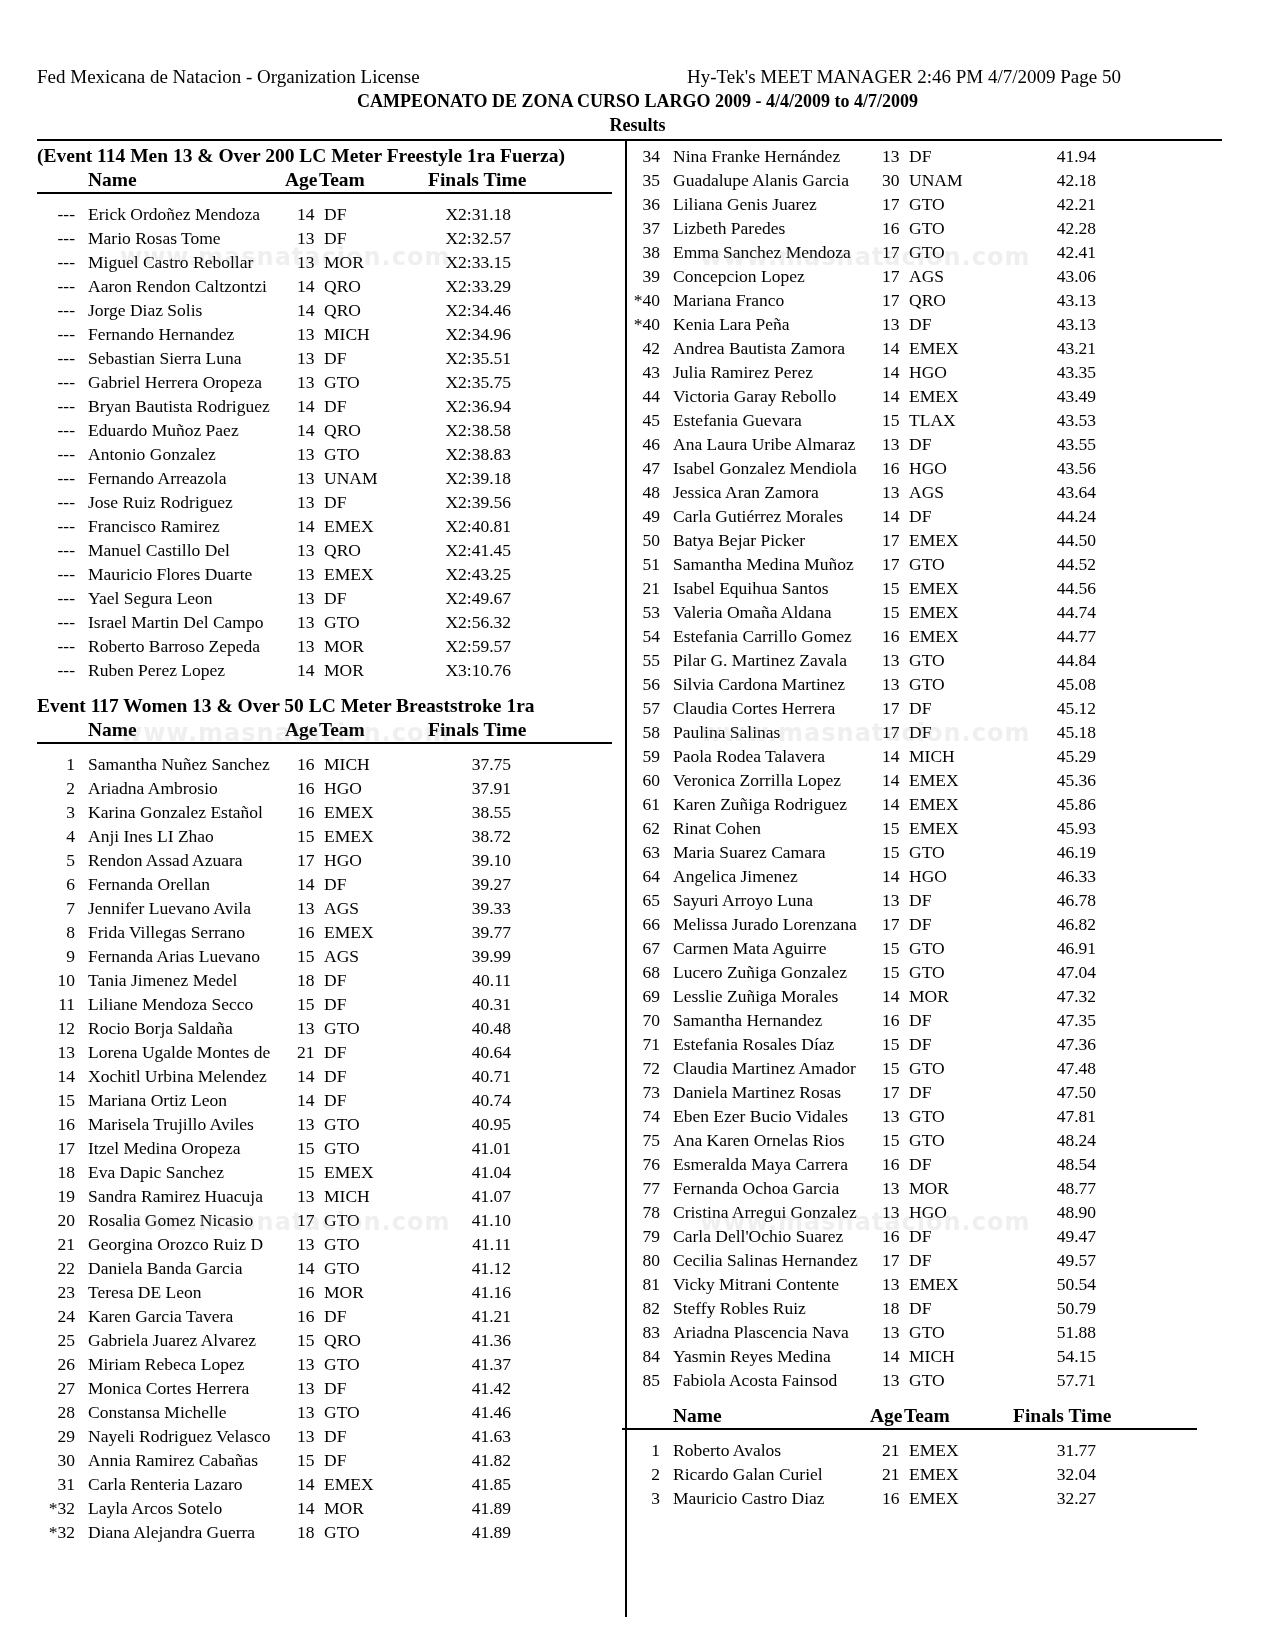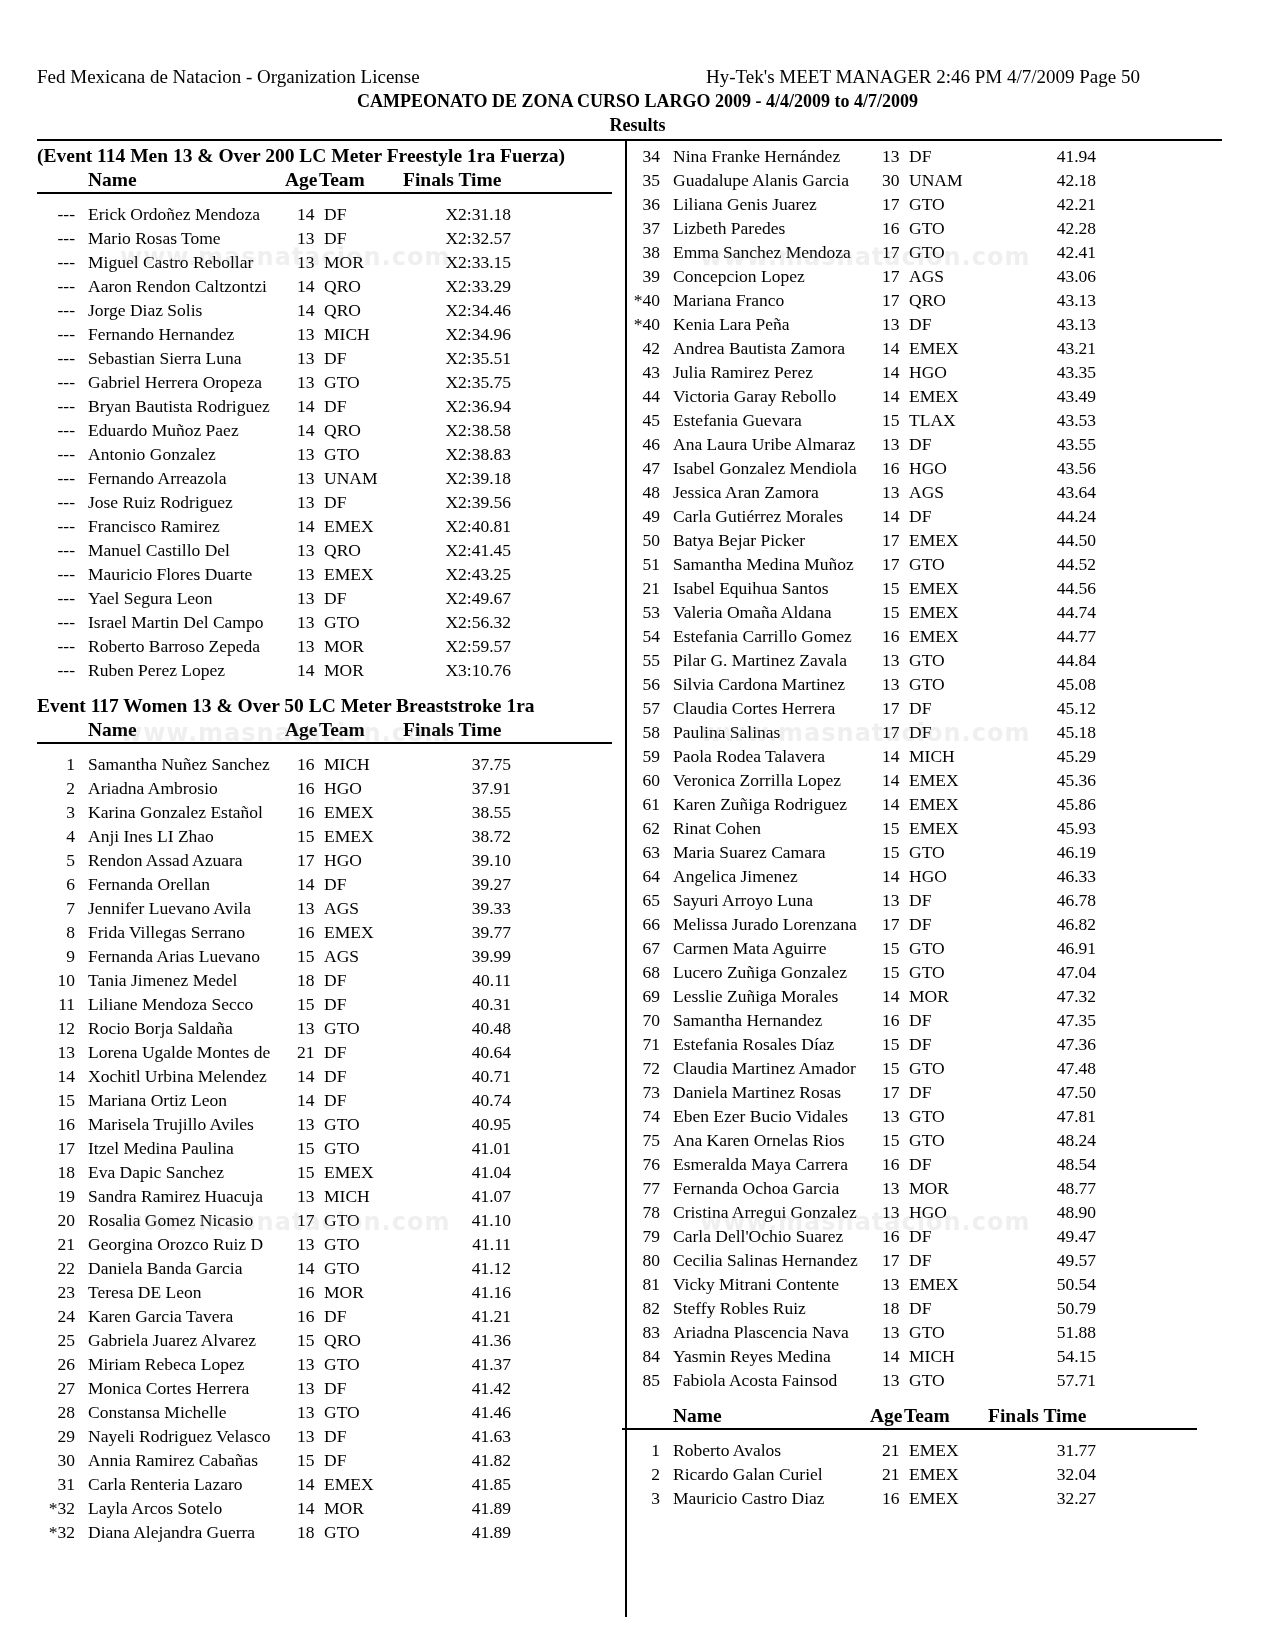--- a/index.html
+++ b/index.html
@@ -1,39 +1,39 @@
 <!DOCTYPE html>
 <html><head>
 <meta charset="utf-8">
 <style>
   html, body { margin: 0; padding: 0; background: #ffffff; }
   body { width: 1275px; height: 1650px; position: relative; overflow: hidden;
          font-family: "Liberation Serif", "DejaVu Serif", serif; color: #000; }
   .hdr-line { position: absolute; top: 66px; font-size: 19px; line-height: 22px; white-space: nowrap; }
   #hdr-left { left: 37px; }
-  #hdr-right { left: 706px; }
+  #hdr-right { left: 687px; }
   .center-title { position: absolute; left: 0; width: 1275px; text-align: center; font-weight: bold;
                   font-size: 18px; line-height: 22px; white-space: nowrap; }
   #meet-title { top: 90px; }
   #results-label { top: 114px; }
   #top-rule { position: absolute; left: 37px; width: 1185px; top: 139px; height: 0; border-top: 2px solid #000; }
   #col-divider { position: absolute; left: 625px; top: 140px; width: 0; height: 1477px; border-left: 2px solid #000; }
 
   .col { position: absolute; width: 575px; }
   #col-left { left: 37px; top: 144px; }
   #col-right { left: 622px; top: 144px; }
 
   .event-title { font-weight: bold; font-size: 19.5px; line-height: 24px; white-space: nowrap; height: 24px; }
   .col-head { position: relative; height: 24px; font-weight: bold; font-size: 19.5px; line-height: 24px;
               border-bottom: 2px solid #000; margin-bottom: 8px; }
   .col-head span { position: absolute; top: 0; white-space: nowrap; }
   .h-name { left: 51px; }
   .h-age { left: 248px; }
   .h-team { left: 282px; }
-  .h-time { left: 366px; }
+  .h-time { left: 391px; }
 
   .row { position: relative; height: 24px; font-size: 17.5px; line-height: 24px; }
   .row span { position: absolute; top: 0; white-space: nowrap; }
   .c-place { left: 0; width: 38px; text-align: right; }
   .c-name { left: 51px; }
   .c-age { left: 260px; }
   .c-team { left: 287px; }
   .c-time { left: 390px; width: 84px; text-align: right; }
 
   #col-right .c-place { left: 0; width: 38px; }
@@ -314,21 +314,21 @@
     </div>
     <div class="row">
       <span class="c-place">16</span>
       <span class="c-name">Marisela Trujillo Aviles</span>
       <span class="c-age">13</span>
       <span class="c-team">GTO</span>
       <span class="c-time">40.95</span>
     </div>
     <div class="row">
       <span class="c-place">17</span>
-      <span class="c-name">Itzel Medina Paulina</span>
+      <span class="c-name">Itzel Medina Oropeza</span>
       <span class="c-age">15</span>
       <span class="c-team">GTO</span>
       <span class="c-time">41.01</span>
     </div>
     <div class="row">
       <span class="c-place">18</span>
       <span class="c-name">Eva Dapic Sanchez</span>
       <span class="c-age">15</span>
       <span class="c-team">EMEX</span>
       <span class="c-time">41.04</span>

